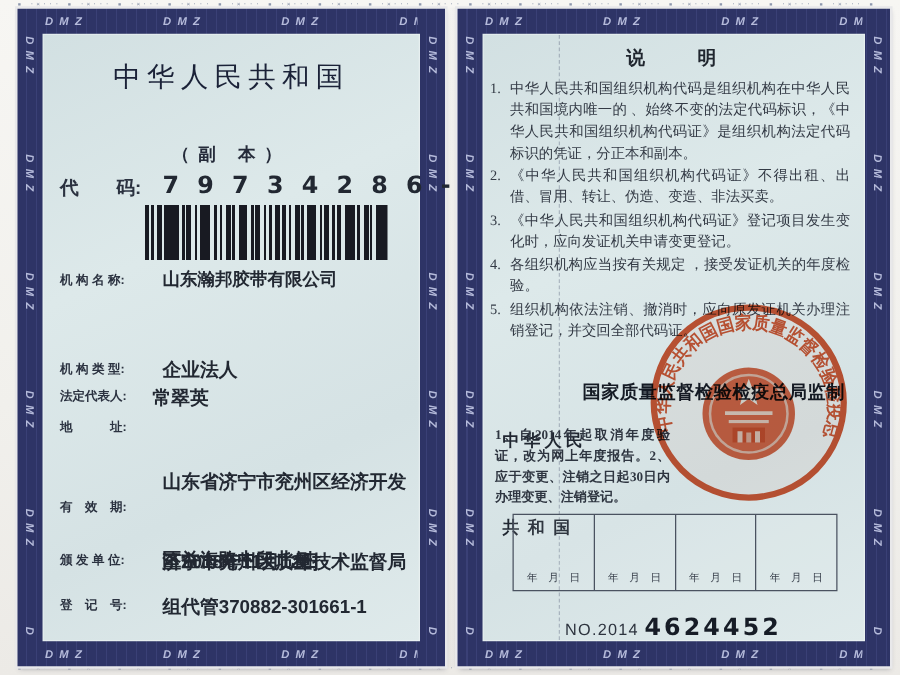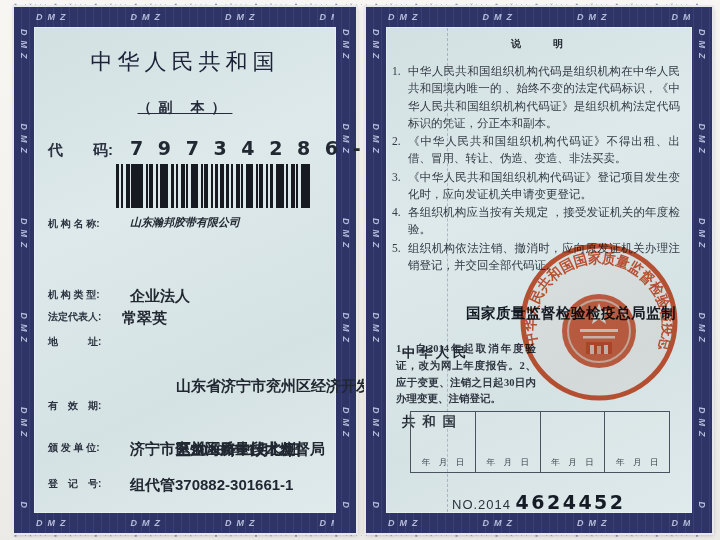--- a/index.html
+++ b/index.html
@@ -39,37 +39,37 @@
   }
   .band-top{top:3px;left:22px;right:22px;height:14px;text-align:center;}
   .band-bottom{bottom:3px;left:22px;right:22px;height:14px;text-align:center;}
   .band-left{left:3px;top:22px;bottom:22px;width:14px;writing-mode:vertical-rl;}
   .band-right{right:3px;top:22px;bottom:22px;width:14px;writing-mode:vertical-rl;}
   
   .abs{position:absolute;}
   .ctr{left:0;right:0;text-align:center;}
   .t1{top:40px;font-weight:normal;font-size:22px;letter-spacing:5px;color:#1b2238;}
   .t2{top:69px;font-weight:bold;font-size:26px;letter-spacing:7px;color:#1b2238;}
-  .sub{top:92px;font-size:14px;letter-spacing:7px;color:#252b3a;font-weight:bold;text-decoration:underline;}
+  .sub{top:108px;font-size:14px;letter-spacing:7px;color:#252b3a;font-weight:bold;}
   .fl{font-size:10px;color:#2b3240;white-space:pre;left:34px;font-weight:bold;}
   .fv{font-weight:bold;color:#222832;left:116px;white-space:pre;}
   .code-label{top:134px;font-size:15px;}
   .code-value{top:130px;font-size:19px;letter-spacing:4px;font-family:"DejaVu Sans",sans-serif;}
   .barcode{
     top:157px;left:102px;width:194px;height:44px;
     background:
       repeating-linear-gradient(90deg,#181a22 0 2px,transparent 2px 5px),
       repeating-linear-gradient(90deg,#181a22 0 3px,transparent 3px 11px),
       repeating-linear-gradient(90deg,transparent 0 17px,#181a22 17px 21px,transparent 21px 29px);
   }
-  .name-v{font-size:11px;font-style:italic;}
+  .name-v{font-size:14px;}
   .plain-v{font-size:15px;}
-  .two-line{line-height:21px;margin-left:46px;}
+  .two-line{line-height:21px;}
   
-  .r-head{top:30px;font-size:10px;font-weight:bold;letter-spacing:4px;color:#20262f;
+  .r-head{top:30px;font-size:15px;font-weight:bold;letter-spacing:4px;color:#20262f;
           font-family:Liberation Mono, monospace;}
   .items{top:56px;left:26px;width:288px;font-family:"Liberation Serif",serif;
          font-size:11.5px;line-height:1.5;color:#333a45;text-align:justify;}
   .item{display:flex;margin-bottom:1px;}
   .item .num{flex:0 0 16px;}
   .item .txt{flex:1;}
   .issuer-left{left:36px;top:288px;font-family:"Liberation Serif",serif;font-weight:bold;
                font-size:13.5px;color:#1f2630;line-height:23px;white-space:pre;}
   .issuer-right{left:100px;top:297px;width:240px;font-weight:bold;font-size:14.5px;
                 color:#141a24;letter-spacing:.5px;font-family:"Liberation Serif",serif;}

